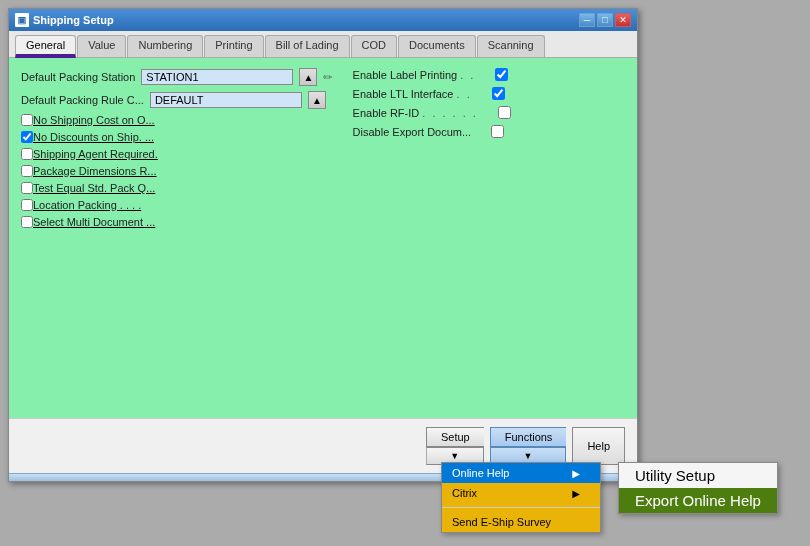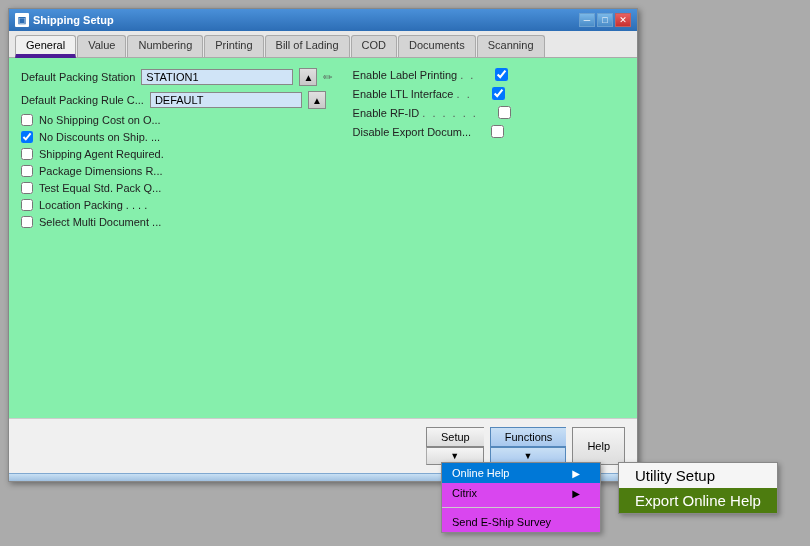--- a/index.html
+++ b/index.html
@@ -149,21 +149,21 @@
     }
     .pencil-icon {
       font-size: 11px;
       color: #555;
       cursor: pointer;
     }
     .checkbox-row {
       display: flex;
       align-items: flex-end;
       margin-bottom: 5px;
-      gap: 6px;
+      text-decoration: underline;
     }
     .checkbox-row input[type="checkbox"] {
       width: 12px;
       height: 12px;
     }
     .right-checkbox-row {
       display: flex;
       align-items: center;
       margin-bottom: 6px;
       gap: 20px;
@@ -210,21 +210,21 @@
       border-left: 1px solid #aaa;
     }
     .btn.active-dropdown {
       background: linear-gradient(to bottom, #c8dff5, #a8c8ee);
       border-color: #5588bb;
     }
 
     
     .dropdown-menu {
       position: absolute;
-      background: #d946ef;
+      background: #eab308;
       border: 1px solid #888;
       box-shadow: 2px 2px 5px rgba(0,0,0,0.3);
       z-index: 100;
       min-width: 160px;
     }
     .dropdown-item {
       padding: 4px 20px 4px 10px;
       cursor: pointer;
       display: flex;
       align-items: center;

